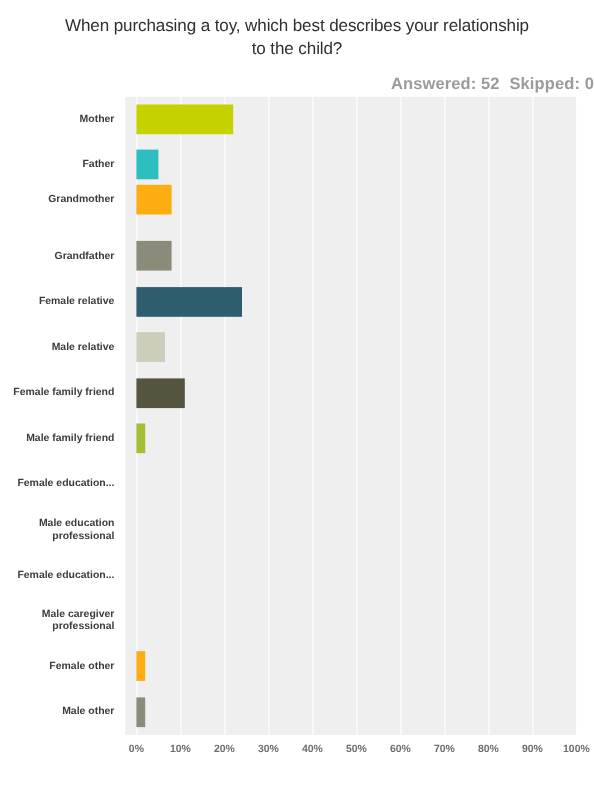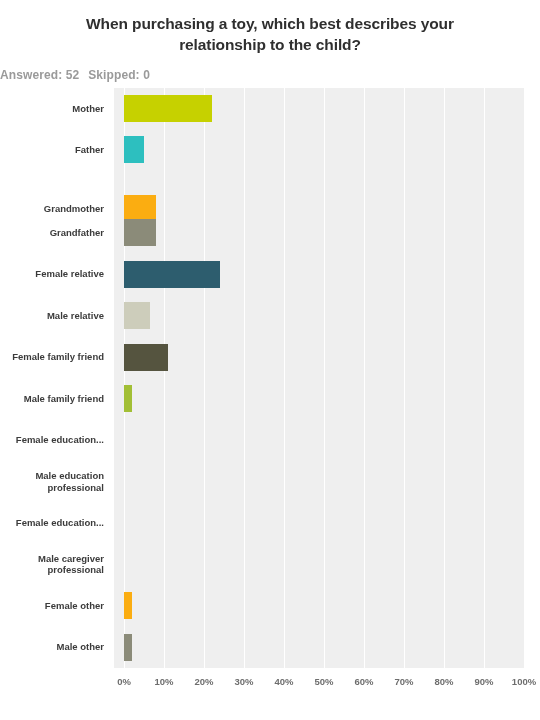--- a/index.html
+++ b/index.html
@@ -16,31 +16,31 @@
   .chart-card {
     position: relative;
     width: 540px;
     height: 720px;
     box-sizing: border-box;
   }
   .chart-title {
     margin: 0;
     padding: 14px 58px 0 58px;
     font-size: 15.5px;
-    font-weight: bold;
+    font-weight: normal;
     line-height: 1.35;
     color: #2f2f2f;
     text-align: center;
     letter-spacing: -0.1px;
   }
   .chart-subtitle {
     margin: 0;
     padding-top: 12px;
-    text-align: left;
-    font-size: 12px;
+    text-align: right;
+    font-size: 15px;
     color: #9a9a9a;
     font-weight: bold;
     letter-spacing: 0.1px;
   }
   .chart-subtitle span.sep {
     display: inline-block;
     width: 9px;
   }
 
   
@@ -167,21 +167,21 @@
           <div class="bar-track">
             <div class="bar" title="Mother: 22%" style="width: 88px; background: rgb(198, 209, 0);"></div>
           </div>
         </div>
         <div class="row" style="top: 41.4286px;">
           <div class="row-label">Father</div>
           <div class="bar-track">
             <div class="bar" title="Father: 5%" style="width: 20px; background: rgb(45, 191, 191);"></div>
           </div>
         </div>
-        <div class="row" style="top: 100px;">
+        <div class="row" style="top: 73px;">
           <div class="row-label">Grandmother</div>
           <div class="bar-track">
             <div class="bar" title="Grandmother: 8%" style="width: 32px; background: rgb(251, 173, 17);"></div>
           </div>
         </div>
         <div class="row" style="top: 124.286px;">
           <div class="row-label">Grandfather</div>
           <div class="bar-track">
             <div class="bar" title="Grandfather: 8%" style="width: 32px; background: rgb(139, 139, 121);"></div>
           </div>

